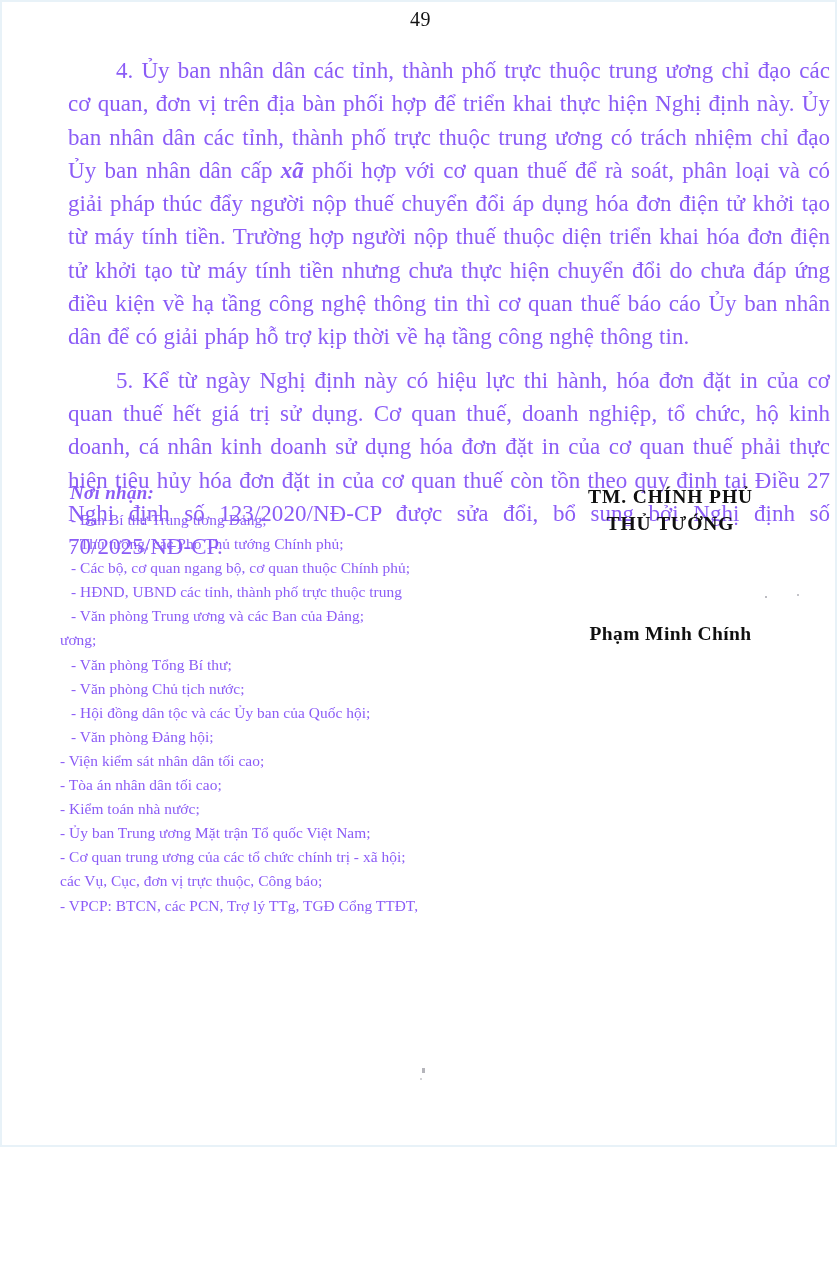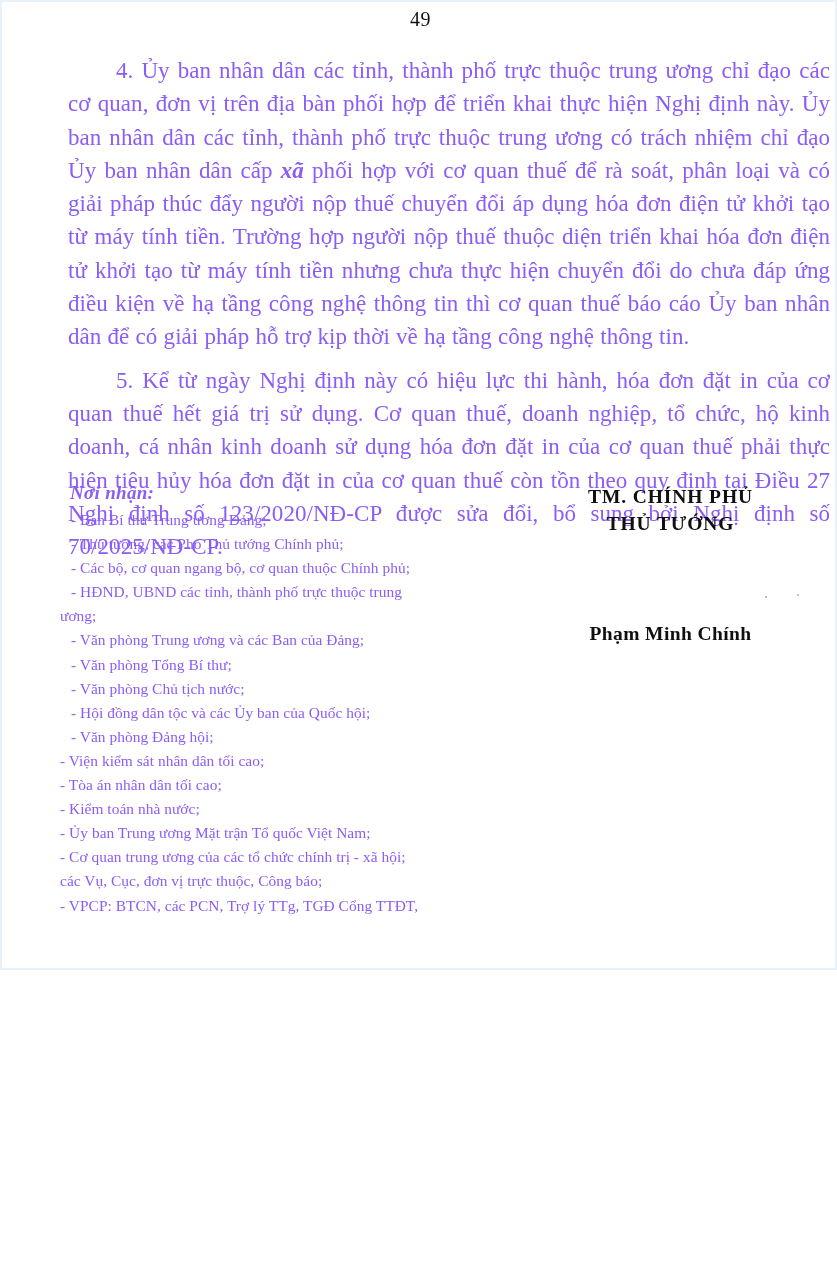--- a/index.html
+++ b/index.html
@@ -5,21 +5,21 @@
 <style>
   html, body {
     margin: 0;
     padding: 0;
     background: #ffffff;
   }
 
   .page {
     position: relative;
     width: 837px;
-    height: 970px;
+    height: 1147px;
     margin: 0;
     background: #ffffff;
     box-sizing: border-box;
     border: 2px solid #e8f2f8;
     overflow: hidden;
     font-family: "Liberation Serif", "DejaVu Serif", serif;
     color: #111111;
     -webkit-font-smoothing: none;
   }
 
@@ -159,22 +159,22 @@
 
   <div class="sign-zone">
 
     <div class="recipients">
       <div class="recipients-title">Nơi nhận:</div>
       <div class="recipients-list">
           <div class="rcp-item indent">- Ban Bí thư Trung ương Đảng;</div>
           <div class="rcp-item indent">- Thủ tướng, các Phó Thủ tướng Chính phủ;</div>
           <div class="rcp-item indent">- Các bộ, cơ quan ngang bộ, cơ quan thuộc Chính phủ;</div>
           <div class="rcp-item indent">- HĐND, UBND các tỉnh, thành phố trực thuộc trung</div>
+          <div class="rcp-item indent">- Văn phòng Trung ương và các Ban của Đảng;</div>
           <div class="rcp-item wrapcont">ương;</div>
-          <div class="rcp-item indent">- Văn phòng Trung ương và các Ban của Đảng;</div>
           <div class="rcp-item indent">- Văn phòng Tổng Bí thư;</div>
           <div class="rcp-item indent">- Văn phòng Chủ tịch nước;</div>
           <div class="rcp-item indent">- Hội đồng dân tộc và các Ủy ban của Quốc hội;</div>
           <div class="rcp-item indent">- Văn phòng Đảng hội;</div>
           <div class="rcp-item flush">- Viện kiểm sát nhân dân tối cao;</div>
           <div class="rcp-item flush">- Tòa án nhân dân tối cao;</div>
           <div class="rcp-item flush">- Kiểm toán nhà nước;</div>
           <div class="rcp-item flush">- Ủy ban Trung ương Mặt trận Tổ quốc Việt Nam;</div>
           <div class="rcp-item flush">- Cơ quan trung ương của các tổ chức chính trị - xã hội;</div>
           <div class="rcp-item wrapcont">các Vụ, Cục, đơn vị trực thuộc, Công báo;</div>

